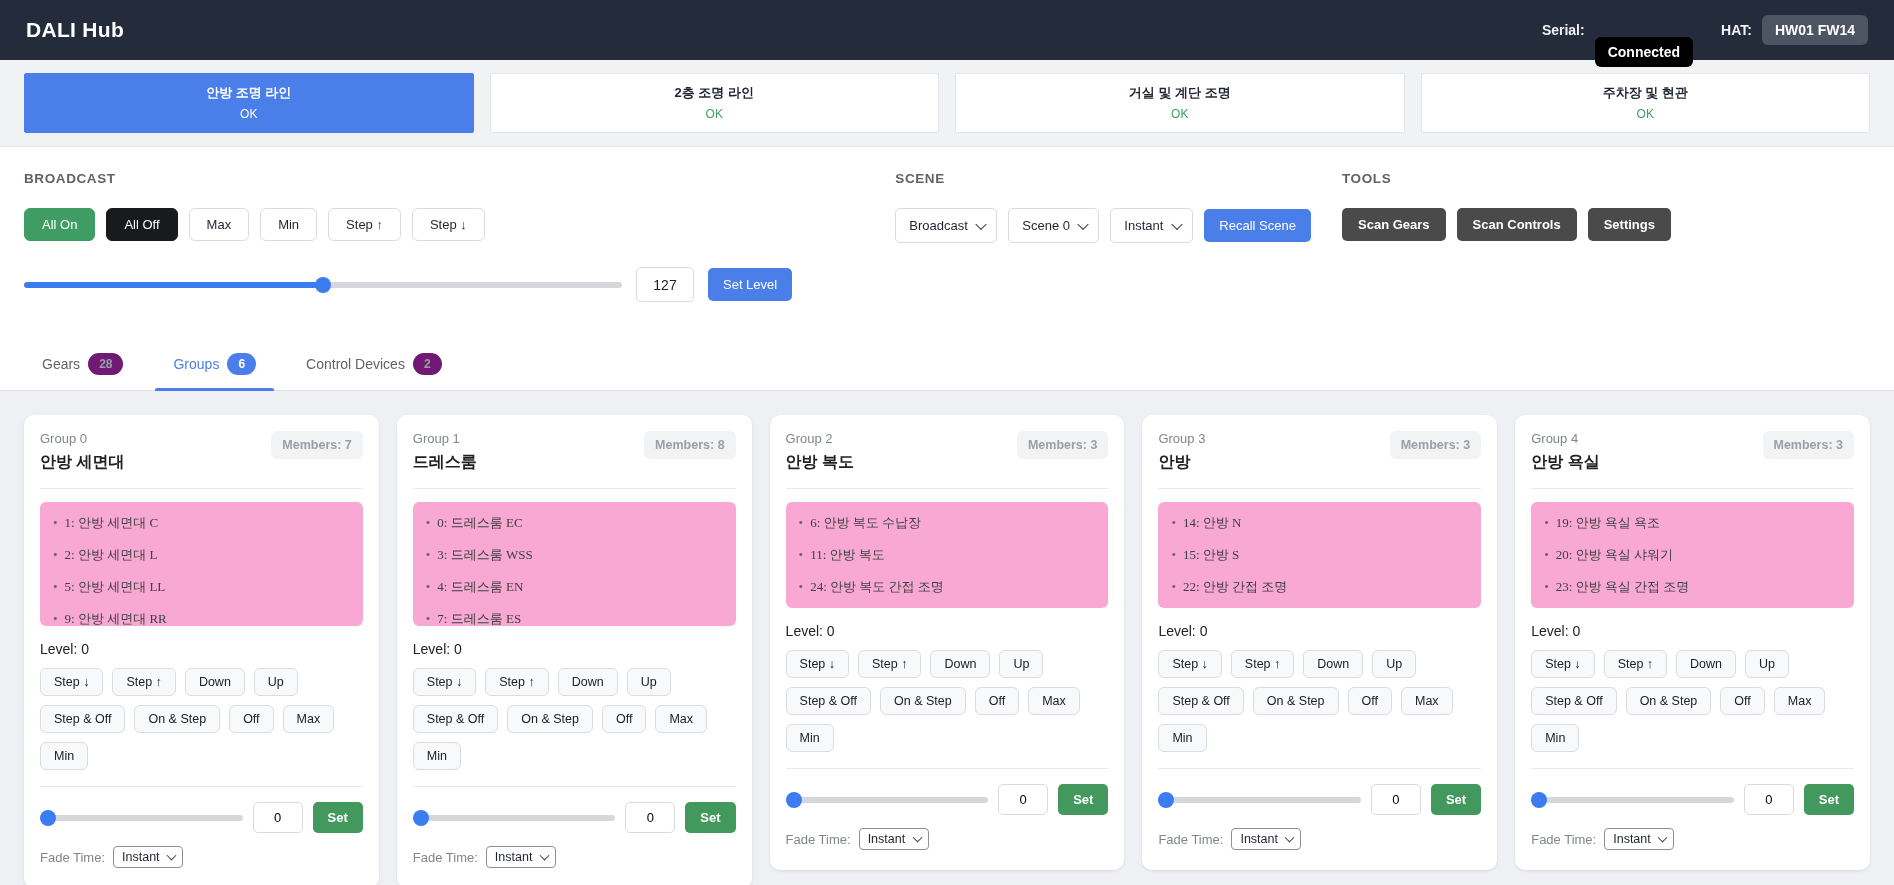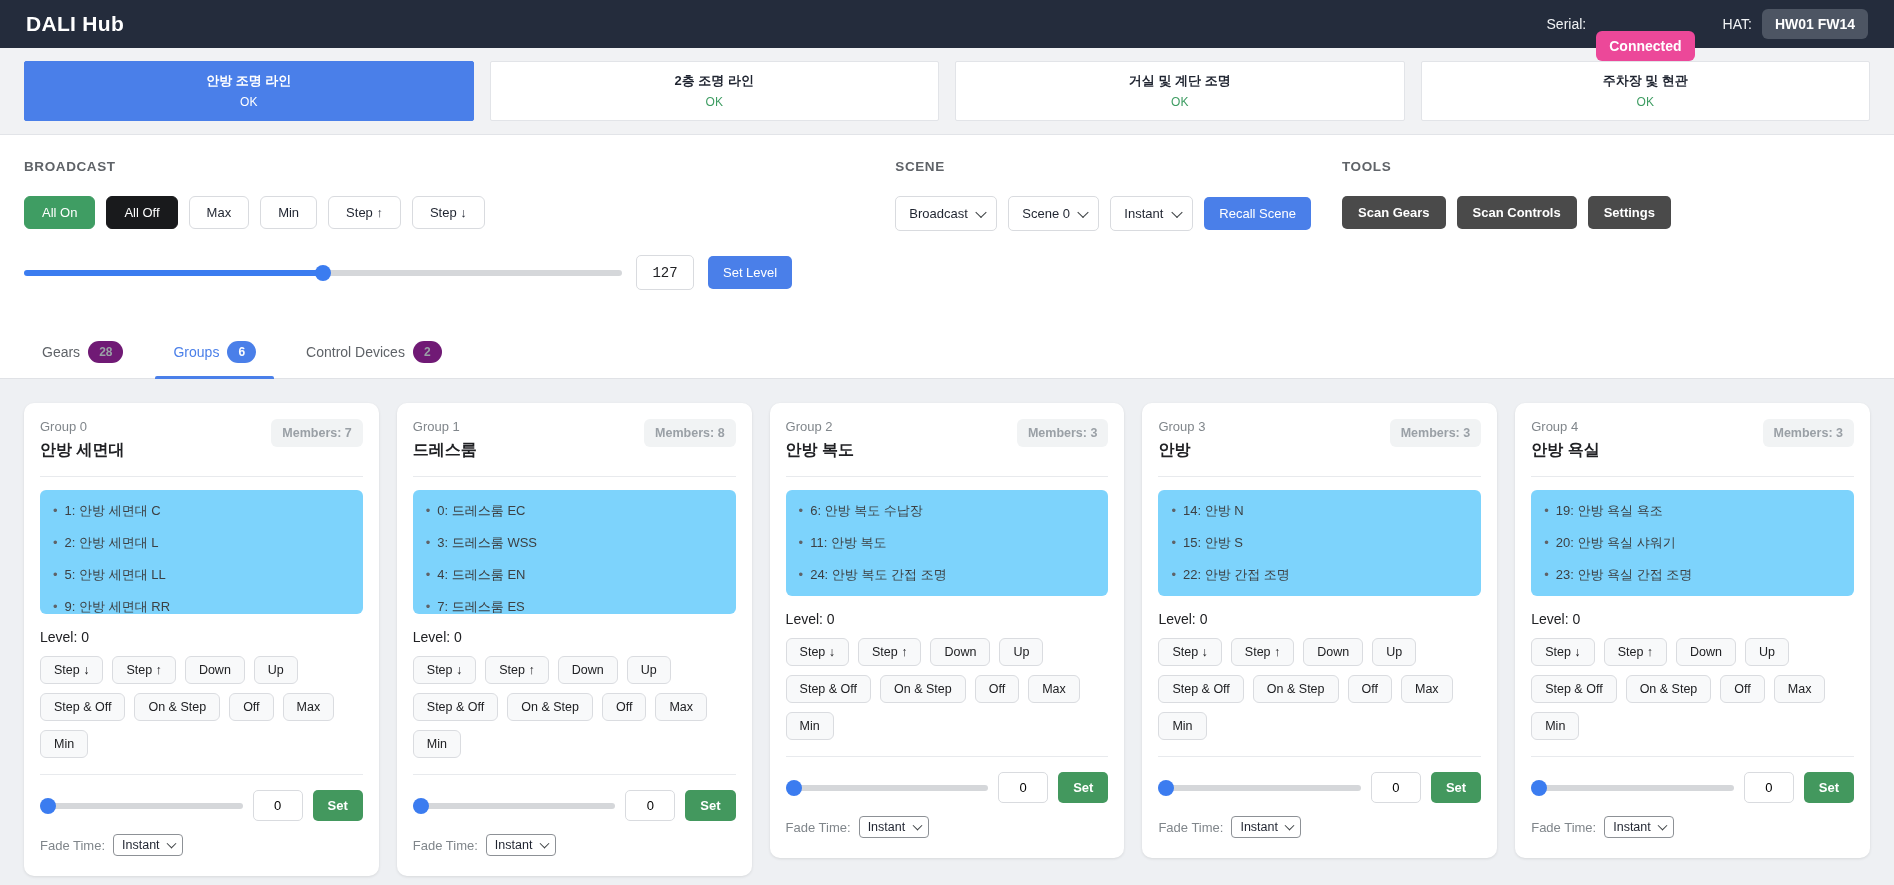--- a/index.html
+++ b/index.html
@@ -3,29 +3,29 @@
 <meta charset="utf-8">
 <style>
   * { box-sizing: border-box; }
   html,body { margin:0; padding:0; }
   body {
     font-family:"Liberation Sans","DejaVu Sans",sans-serif;
     background:#ffffff; color:#202124; width:1894px;
   }
   
   .app-header {
-    height:48px; background:#242c3c; display:flex; align-items:center;
+    height:60px; background:#242c3c; display:flex; align-items:center;
     justify-content:space-between; padding:0 26px;
   }
   .logo { color:#fff; font-size:21px; font-weight:700; letter-spacing:.3px; }
   .header-right { display:flex; align-items:center; gap:10px; }
-  .hdr-label { color:#f1f3f5; font-size:14px; font-weight:400; }
+  .hdr-label { color:#f1f3f5; font-size:14px; font-weight:700; }
   .hdr-label.hat { margin-left:18px; }
   .hdr-badge { padding:7px 13px; border-radius:6px; font-size:14px; font-weight:700; color:#fff; }
-  .hdr-badge.green { background:#ec4899;margin-top:44px; }
+  .hdr-badge.green { background:#000000;margin-top:44px; }
   .hdr-badge.gray  { background:#4d5563; }
   
   .lines-row {
     display:flex; gap:16px; padding:13px 24px; background:#f1f2f4;
     border-bottom:1px solid #e2e4e8;
   }
   .line-card {
     flex:1; background:#fff; border:1px solid #e2e4e8; border-radius:2px;
     text-align:center; padding:10px 8px 11px; cursor:pointer;
   }
@@ -66,21 +66,21 @@
   input[type="range"]::-webkit-slider-thumb {
     -webkit-appearance:none; width:16px; height:16px; border-radius:50%;
     background:#3b7cf0; border:none; cursor:pointer;
   }
   input[type="range"]::-moz-range-thumb {
     width:16px; height:16px; border-radius:50%; background:#3b7cf0; border:none; cursor:pointer;
   }
   #broadcast-slider { flex:0 0 598px; }
   .level-input {
     width:58px; height:35px; border:1px solid #d9dbdf; border-radius:5px;
-    text-align:center; font-size:14px; font-family:Liberation Mono, monospace; color:#202124;
+    text-align:center; font-size:14px; font-family:Liberation Sans, sans-serif; color:#202124;
   }
   .select-wrap { position:relative; display:inline-block; }
   .select-wrap select {
     appearance:none; -webkit-appearance:none; font-family:inherit; font-size:13px;
     padding:9px 28px 9px 13px; border:1px solid #d9dbdf; border-radius:5px;
     background:#fff; color:#1f2430; cursor:pointer;
   }
   .select-wrap::after {
     content:""; position:absolute; right:12px; top:50%; width:7px; height:7px;
     border-right:1.7px solid #3c4043; border-bottom:1.7px solid #3c4043;
@@ -115,21 +115,21 @@
     box-shadow:0 1px 3px rgba(0,0,0,.10); padding:16px 16px 20px;
   }
   .card-head { display:flex; justify-content:space-between; align-items:flex-start; }
   .group-id { font-size:13px; color:#80868b; margin-bottom:6px; }
   .group-name { font-size:16px; font-weight:700; color:#202124; }
   .members-badge {
     background:#f1f3f4; color:#9aa0a6; font-size:12.5px; font-weight:700;
     padding:7px 11px; border-radius:6px; white-space:nowrap;
   }
   .card-divider { border:none; border-top:1px solid #e8eaed; margin:15px 0 13px; }
-  .member-box { background:#7dd3fc; border-radius:6px; padding:5px 13px; }
+  .member-box { background:#f9a8d4; border-radius:6px; padding:5px 13px;font-family:Liberation Serif, serif; }
   .member-box.scrollable { height:124px; overflow-y:scroll; }
   .member-box.scrollable::-webkit-scrollbar { width:7px; }
   .member-box.scrollable::-webkit-scrollbar-track { background:transparent; }
   .member-box.scrollable::-webkit-scrollbar-thumb { background:#9aa0a6; border-radius:4px; }
   .member-item { font-size:13px; color:#3c4043; padding:7px 0; white-space:nowrap; overflow:hidden; }
   .member-bullet { color:#5f6368; margin-right:7px; }
   .level-label { font-size:14px; color:#202124; margin:15px 0 11px; }
   .card-btn-row { display:flex; gap:9px; margin-bottom:9px; flex-wrap:nowrap; }
   .card-btn {
     background:#f8f9fa; border:1px solid #dadce0; border-radius:6px;

